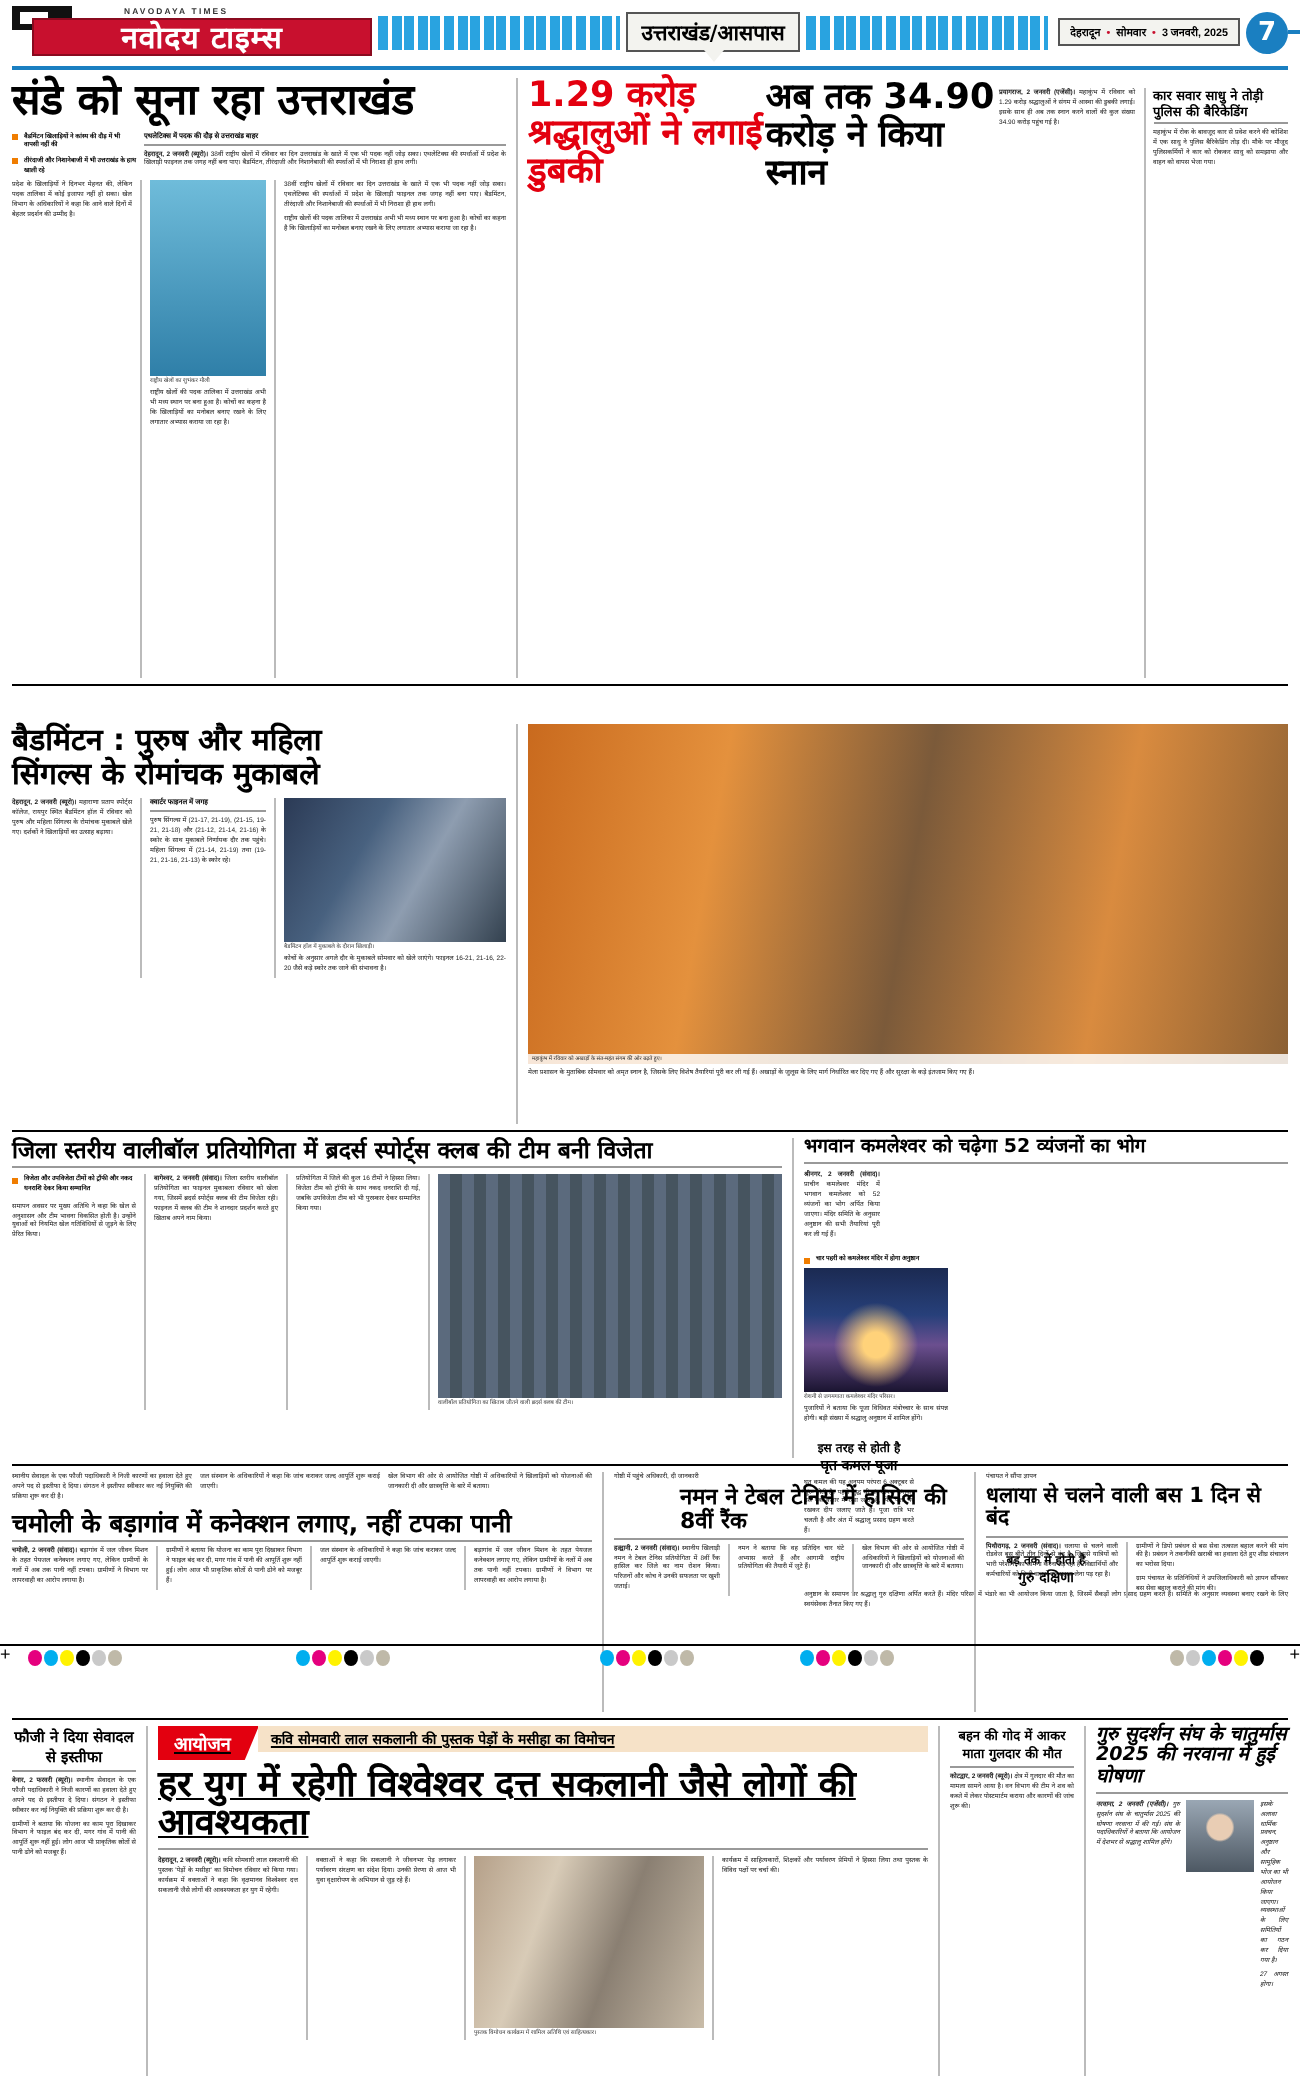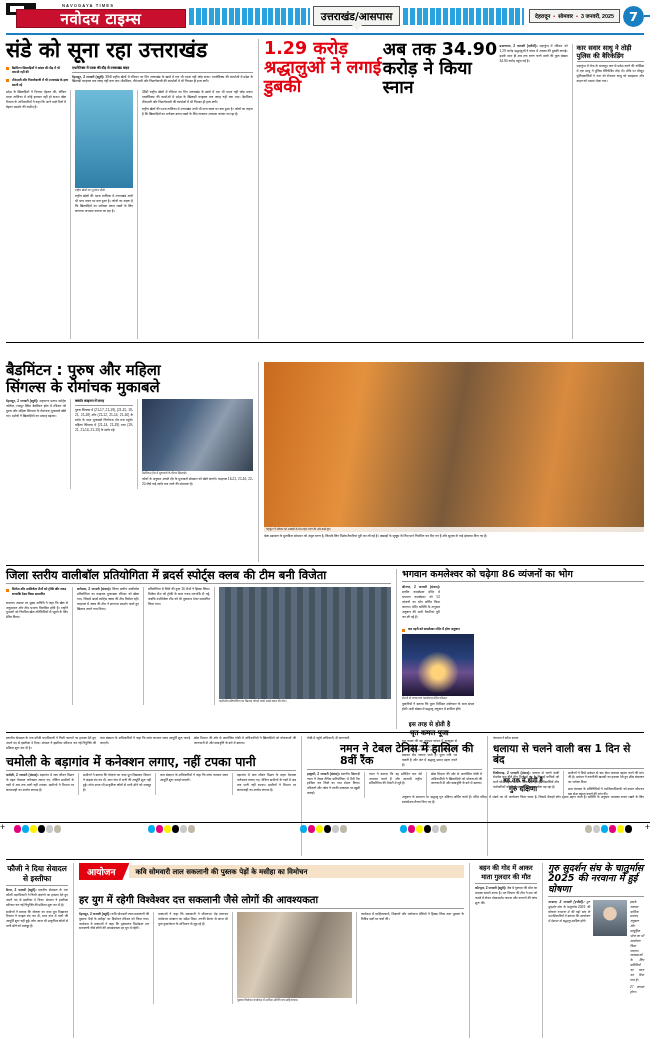--- a/index.html
+++ b/index.html
@@ -319,21 +319,21 @@
         <div style="flex:1;">
           <div class="ph group" style="height:112px;"></div>
           <div class="cap">वालीबॉल प्रतियोगिता का खिताब जीतने वाली ब्रदर्स क्लब की टीम।</div>
         </div>
       </div>
     </div>
 
     <div class="vr"></div>
 
     <div style="flex:1;">
-      <div class="h1" style="font-size:9.5px;">भगवान कमलेश्वर को चढ़ेगा 86 व्यंजनों का भोग</div>
+      <div class="h1" style="font-size:9.5px;">भगवान कमलेश्वर को चढ़ेगा 52 व्यंजनों का भोग</div>
       <div class="hr-thin" style="margin:2px 0 3px;"></div>
       <div style="display:flex; gap:3px;flex-direction:column;">
         <div style="width:38px;" class="body-txt">
           <p><b>श्रीनगर, 2 जनवरी (संवाद)।</b>
             <span>प्राचीन कमलेश्वर मंदिर में भगवान कमलेश्वर को 52 व्यंजनों का भोग अर्पित किया जाएगा। मंदिर समिति के अनुसार अनुष्ठान की सभी तैयारियां पूरी कर ली गई हैं।</span></p>
         </div>
         <div class="vr"></div>
         <div style="width:72px;">
           <div class="bullet">चार पहरी को कमलेश्वर मंदिर में होगा अनुष्ठान</div>
           <div class="ph temple" style="height:62px; margin-top:2px;"></div>
@@ -454,25 +454,25 @@
       <div class="body-txt">
         <p><b>बेनार, 2 फरवरी (ब्यूरो)।</b>
           <span>स्थानीय सेवादल के एक फौजी पदाधिकारी ने निजी कारणों का हवाला देते हुए अपने पद से इस्तीफा दे दिया। संगठन ने इस्तीफा स्वीकार कर नई नियुक्ति की प्रक्रिया शुरू कर दी है।</span></p>
         <p>ग्रामीणों ने बताया कि योजना का काम पूरा दिखाकर विभाग ने फाइल बंद कर दी, मगर गांव में पानी की आपूर्ति शुरू नहीं हुई। लोग आज भी प्राकृतिक स्रोतों से पानी ढोने को मजबूर हैं।</p>
       </div>
     </div>
 
     <div class="vr"></div>
 
     <div style="width:385px;">
-      <div style="display:flex; align-items:center;">
+      <div style="display:flex; align-items:flex-start;text-decoration:underline;">
         <div class="tagred">आयोजन</div>
         <div class="tagbuff">कवि सोमवारी लाल सकलानी की पुस्तक पेड़ों के मसीहा का विमोचन</div>
       </div>
-      <div class="h1" style="font-size:10px; margin-top:15px;">हर युग में रहेगी विश्वेश्वर दत्त सकलानी जैसे लोगों की आवश्यकता</div>
+      <div class="h1" style="font-size:18px; margin-top:3px;text-decoration:underline;">हर युग में रहेगी विश्वेश्वर दत्त सकलानी जैसे लोगों की आवश्यकता</div>
       <div class="hr-thin" style="margin:2px 0 3px;"></div>
       <div style="display:flex; gap:4px;">
         <div style="width:70px;" class="body-txt">
           <p><b>देहरादून, 2 जनवरी (ब्यूरो)।</b>
             <span>कवि सोमवारी लाल सकलानी की पुस्तक 'पेड़ों के मसीहा' का विमोचन रविवार को किया गया। कार्यक्रम में वक्ताओं ने कहा कि वृक्षमानव विश्वेश्वर दत्त सकलानी जैसे लोगों की आवश्यकता हर युग में रहेगी।</span></p>
         </div>
         <div class="vr"></div>
         <div style="width:70px;" class="body-txt">
           <p>वक्ताओं ने कहा कि सकलानी ने जीवनभर पेड़ लगाकर पर्यावरण संरक्षण का संदेश दिया। उनकी प्रेरणा से आज भी युवा वृक्षारोपण के अभियान से जुड़ रहे हैं।</p>
         </div>

